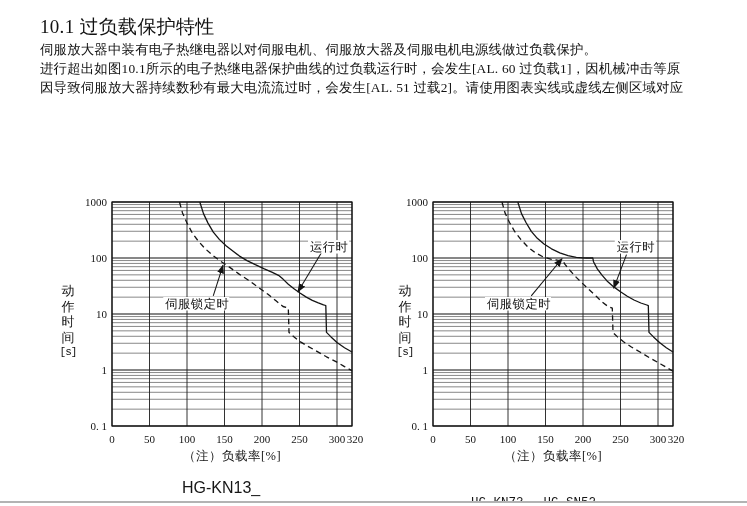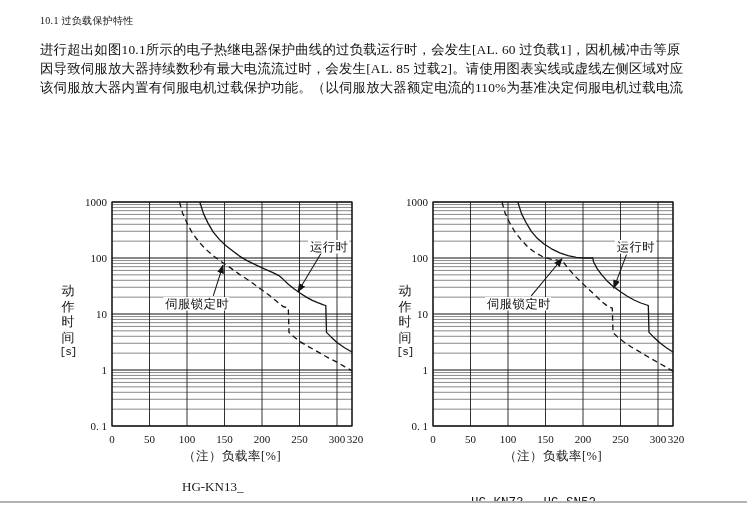--- a/index.html
+++ b/index.html
@@ -1,51 +1,51 @@
 <!DOCTYPE html>
 <html><head>
 <meta charset="utf-8">
 <style>
   html,body{margin:0;padding:0;background:#fff;}
   .page{position:relative;width:747px;height:506px;background:#ffffff;overflow:hidden;
         font-family:"Liberation Serif","DejaVu Serif",serif;color:#111;}
-  .heading{position:absolute;left:40px;top:14px;font-size:10px;white-space:nowrap;letter-spacing:.3px;}
+  .heading{position:absolute;left:40px;top:14px;font-size:19px;white-space:nowrap;letter-spacing:.3px;}
   .para{position:absolute;left:40px;top:40px;font-size:13.4px;line-height:19px;white-space:nowrap;letter-spacing:.2px;}
   .chart{position:absolute;top:195px;width:340px;height:311px;}
   .c1{left:32px;}
   .c2{left:353px;}
   .chart svg{position:absolute;left:0;top:0;}
   .ylab{position:absolute;width:18px;top:88px;text-align:center;font-size:13px;line-height:15.5px;}
   .c1 .ylab{left:27px;}
   .c2 .ylab{left:43px;}
   .ylab .unit{font-size:11px;font-family:"Liberation Mono","DejaVu Sans Mono",monospace;letter-spacing:-1px;}
-  .cap{position:absolute;top:284px;font-family:Liberation Serif, serif;
-       font-size:13px;white-space:nowrap;color:#161616;}
+  .cap{position:absolute;top:284px;font-family:Liberation Sans, sans-serif;
+       font-size:16px;white-space:nowrap;color:#161616;}
   .c1 .cap{left:150px;}
   .c2 .cap{left:118px;}
   .cap2wrap{position:absolute;left:118px;top:301px;height:6px;width:230px;overflow:hidden;}
   .cap2{font-family:"Liberation Mono","DejaVu Sans Mono",monospace;font-size:12.5px;line-height:15px;
         white-space:nowrap;color:#161616;}
   .pagecut{position:absolute;left:0;top:501px;width:747px;height:2px;background:#b3b3b3;}
   svg text{fill:#141414;}
   .tick{font-family:"Liberation Serif","DejaVu Serif",serif;font-size:11px;}
   .axt{font-family:"Liberation Serif","DejaVu Serif",serif;font-size:12.5px;letter-spacing:.5px;}
   .ann{font-family:"Liberation Serif","DejaVu Serif",serif;font-size:12.3px;letter-spacing:.5px;}
 </style>
 </head>
 <body>
 
 <div class="page">
 
   <div class="heading">10.1 过负载保护特性</div>
 
   <div class="para">
+    <div>伺服放大器中装有电子热继电器以对伺服电机、伺服放大器及伺服电机电源线做过负载保护。</div>
     <div>进行超出如图10.1所示的电子热继电器保护曲线的过负载运行时，会发生[AL. 60 过负载1]，因机械冲击等原</div>
-    <div>因导致伺服放大器持续数秒有最大电流流过时，会发生[AL. 85 过载2]。请使用图表实线或虚线左侧区域对应</div>
-    <div>该伺服放大器内置有伺服电机过载保护功能。（以伺服放大器额定电流的110%为基准决定伺服电机过载电流</div>
+    <div>因导致伺服放大器持续数秒有最大电流流过时，会发生[AL. 51 过载2]。请使用图表实线或虚线左侧区域对应</div>
   </div>
 
   <div class="chart c1" id="chart0">
     <div class="ylab">
         <div>动</div>
         <div>作</div>
         <div>时</div>
         <div>间</div>
         <div class="unit">[s]</div>
       </div>

